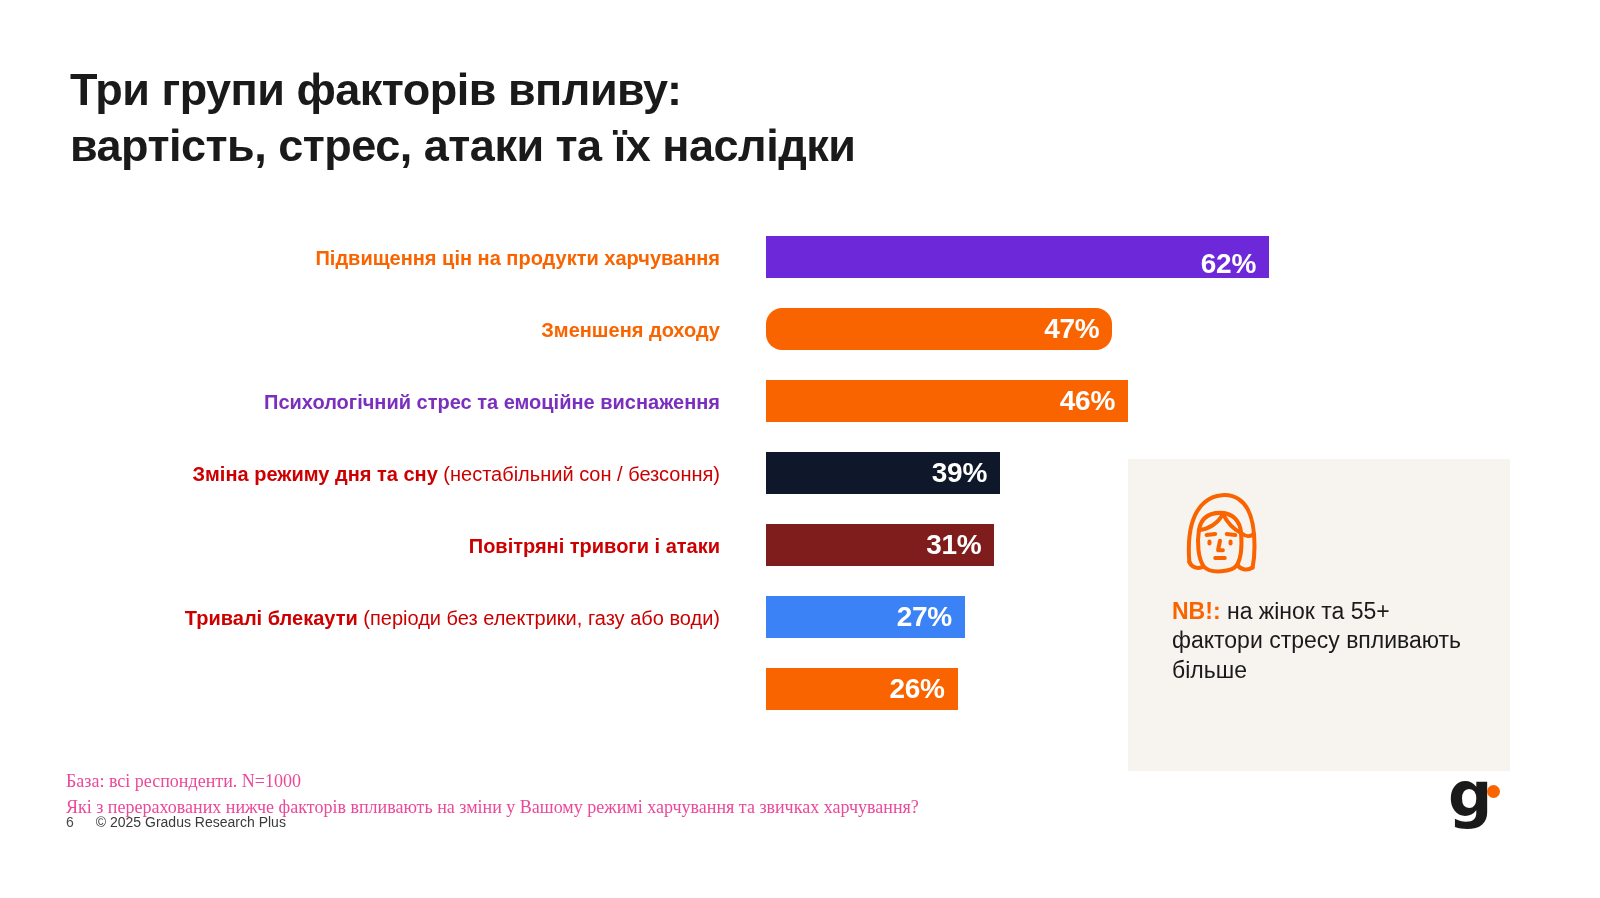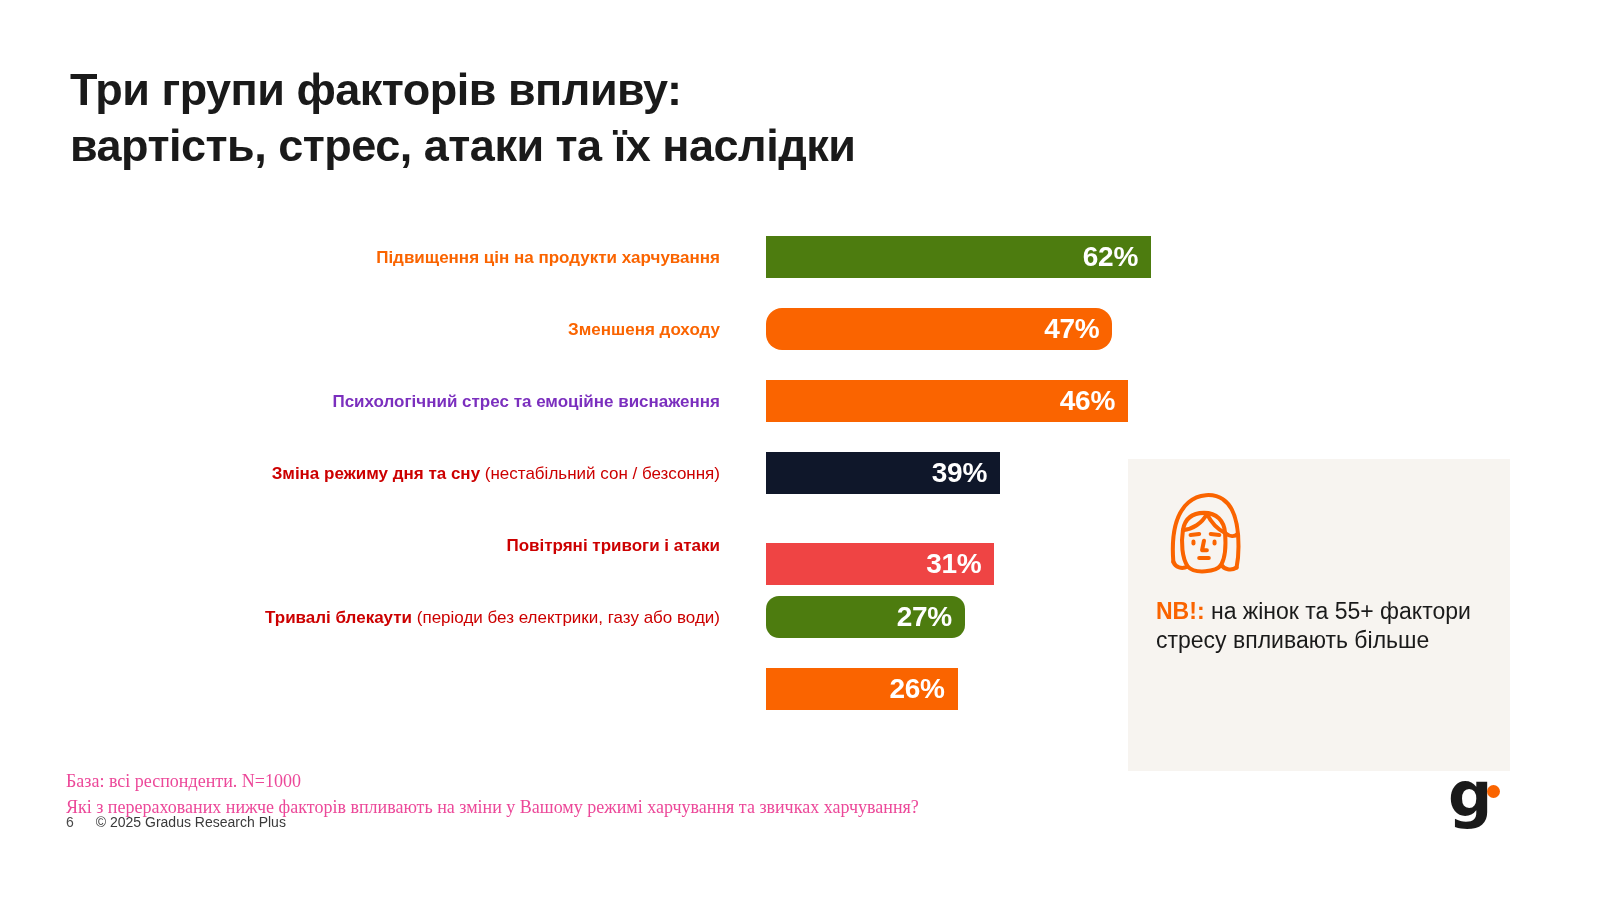--- a/index.html
+++ b/index.html
@@ -41,21 +41,21 @@
     position: relative;
     height: 72px;
   }
   .row-label {
     position: absolute;
     left: 60px;
     width: 660px;
     text-align: right;
     top: 50%;
     transform: translateY(-50%);
-    font-size: 17px;
+    font-size: 20px;
     font-weight: bold;
     line-height: 1.15;
     white-space: nowrap;
   }
   .row-label .sub {
     font-weight: normal;
   }
   .bar-track {
     position: absolute;
     left: 766px;
@@ -85,21 +85,21 @@
 
   
   #nb-callout {
     position: absolute;
     left: 1128px;
     top: 459px;
     width: 382px;
     height: 312px;
     background: #F7F4F0;
     box-sizing: border-box;
-    padding: 28px 36px 0 28px;
+    padding: 28px 36px 0 44px;
   }
   #nb-icon {
     display: block;
     width: 96px;
     height: 92px;
   }
   #nb-text {
     margin-top: 18px;
     font-size: 23px;
     line-height: 1.28;
@@ -164,21 +164,21 @@
 </head>
 <body>
 
 <div id="slide-title">Три групи факторів впливу:
 вартість, стрес, атаки та їх наслідки</div>
 
 <div id="chart">
     <div class="bar-row">
       <div class="row-label" style="color: rgb(250, 100, 0);"><span>Підвищення цін на продукти харчування</span></div>
       <div class="bar-track">
-        <div class="bar" style="width: 385px; background: #4d7c0f;">
+        <div class="bar" style="width: 503px; background: #6d28d9; align-items: flex-end;">
           <span class="bar-value">62%</span>
         </div>
       </div>
     </div>
     <div class="bar-row">
       <div class="row-label" style="color: rgb(250, 100, 0);"><span>Зменшеня доходу</span></div>
       <div class="bar-track">
         <div class="bar" style="width: 346.39px; background: rgb(250, 100, 0); border-radius: 16px;">
           <span class="bar-value">47%</span>
         </div>
@@ -196,29 +196,29 @@
       <div class="row-label" style="color: rgb(204, 0, 0);"><span>Зміна режиму дня та сну</span><span class="sub"> (нестабільний сон / безсоння)</span></div>
       <div class="bar-track">
         <div class="bar" style="width: 234px; background: #0f172a;">
           <span class="bar-value">39%</span>
         </div>
       </div>
     </div>
     <div class="bar-row">
       <div class="row-label" style="color: rgb(204, 0, 0);"><span>Повітряні тривоги і атаки</span></div>
       <div class="bar-track">
-        <div class="bar" style="width: 228.47px; background: #ef4444; margin-top: 19px;">
+        <div class="bar" style="width: 228.47px; background: #7f1d1d;">
           <span class="bar-value">31%</span>
         </div>
       </div>
     </div>
     <div class="bar-row">
       <div class="row-label" style="color: rgb(204, 0, 0);"><span>Тривалі блекаути</span><span class="sub"> (періоди без електрики, газу або води)</span></div>
       <div class="bar-track">
-        <div class="bar" style="width: 198.99px; background: #4d7c0f; border-radius: 13px;">
+        <div class="bar" style="width: 198.99px; background: #3b82f6;">
           <span class="bar-value">27%</span>
         </div>
       </div>
     </div>
     <div class="bar-row">
       <div class="bar-track">
         <div class="bar" style="width: 191.62px; background: rgb(250, 100, 0);">
           <span class="bar-value">26%</span>
         </div>
       </div>

